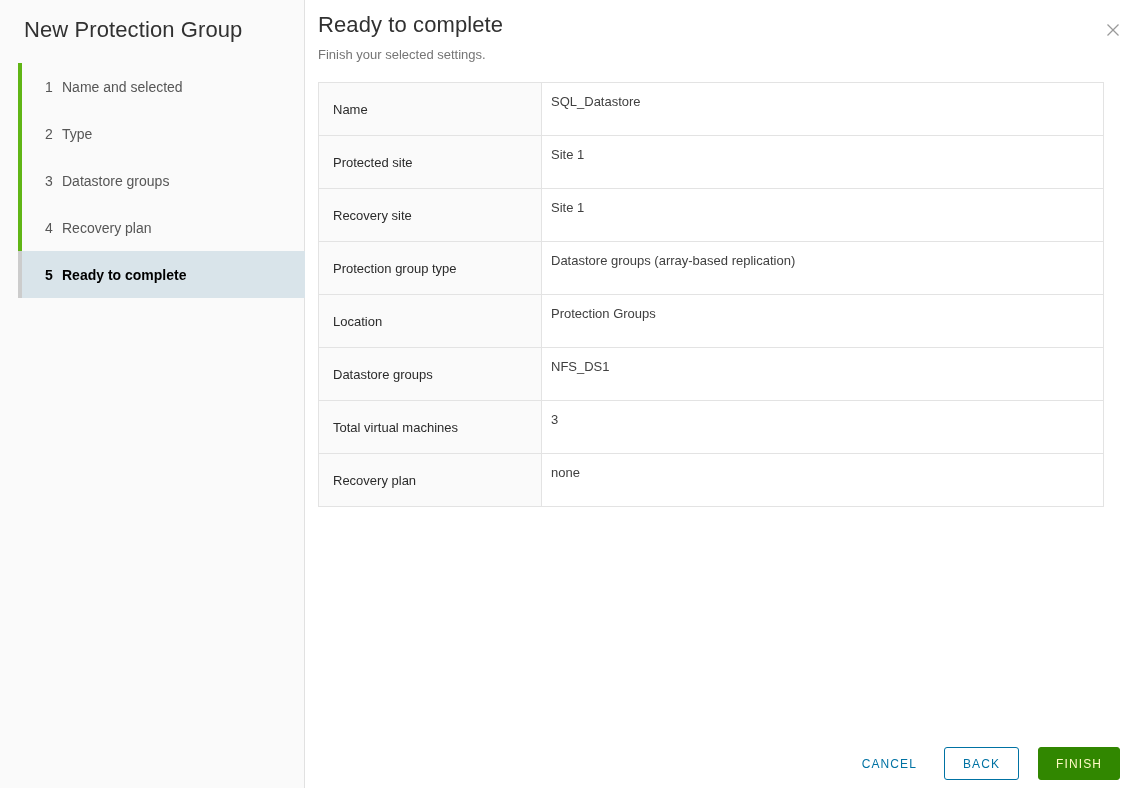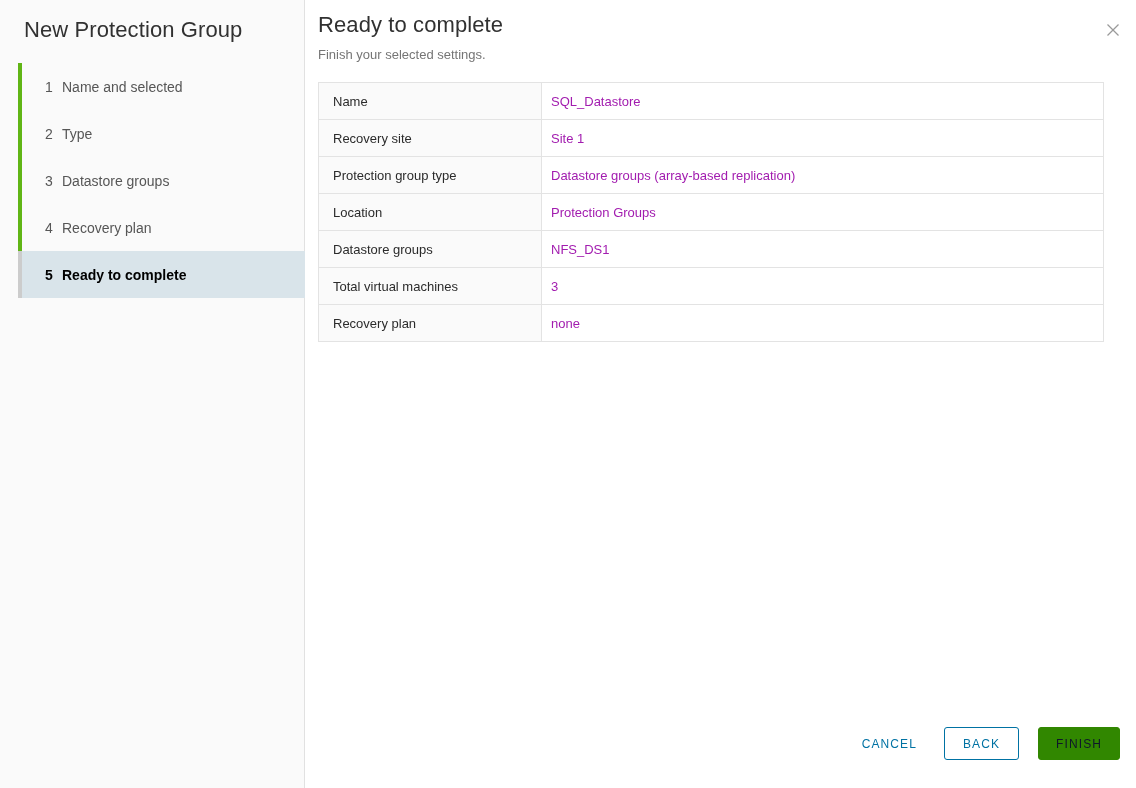--- a/index.html
+++ b/index.html
@@ -133,31 +133,31 @@
   td.lbl {
     width: 208px;
     background: #fafafa;
     font-weight: 400;
     color: #2b2b2b;
     padding: 0 0 0 14px;
     font-size: 12.5px;
   }
   td.val {
     background: #ffffff;
-    color: #a21caf;
-    padding: 0 0 0 9px;
+    color: #404040;
+    padding: 0 0 16px 9px;
     font-size: 13.5px;
     white-space: nowrap;
   }
 
   
   .footer {
     position: absolute;
     right: 16px;
-    bottom: 28px;
+    bottom: 8px;
     display: flex;
     align-items: center;
     gap: 0;
   }
   .btn {
     font-family: "Liberation Sans", sans-serif;
     font-size: 12px;
     letter-spacing: 1.1px;
     text-transform: uppercase;
     height: 33px;
@@ -179,21 +179,21 @@
     border: 1px solid #0072a3;
     color: #0072a3;
     border-radius: 3px;
     padding: 0 18px;
     min-width: 72px;
     margin-right: 19px;
   }
   .btn-solid {
     background: #318700;
     border: 1px solid #318700;
-    color: #0f172a;
+    color: #fef9c3;
     border-radius: 3px;
     padding: 0 17px;
     min-width: 66px;
     font-weight: 500;
   }
 </style>
 </head>
 <body>
 
 <div class="wizard">
@@ -248,20 +248,24 @@
     <div class="page-subtitle">Finish your selected settings.</div>
 
     <div class="summary-wrap">
       <table class="summary">
         <tbody>
           <tr>
             <td class="lbl">Name</td>
             <td class="val">SQL_Datastore</td>
           </tr>
           <tr>
+            <td class="lbl">Protected site</td>
+            <td class="val">Site 1</td>
+          </tr>
+          <tr>
             <td class="lbl">Recovery site</td>
             <td class="val">Site 1</td>
           </tr>
           <tr>
             <td class="lbl">Protection group type</td>
             <td class="val">Datastore groups (array-based replication)</td>
           </tr>
           <tr>
             <td class="lbl">Location</td>
             <td class="val">Protection Groups</td>

